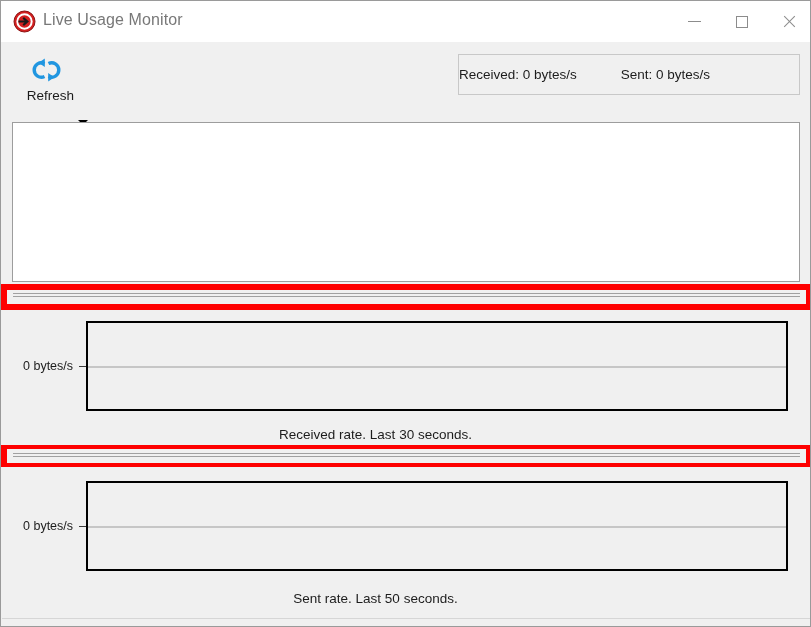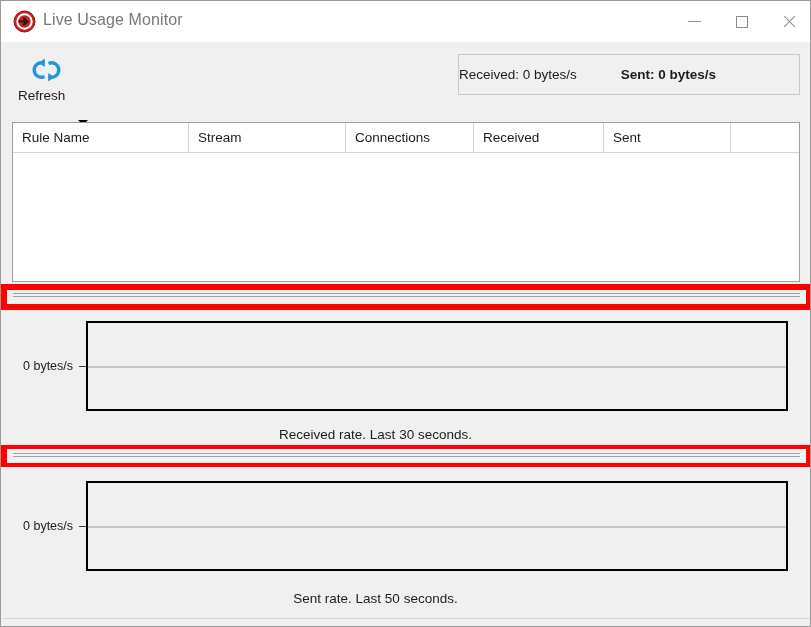--- a/index.html
+++ b/index.html
@@ -111,21 +111,21 @@
   }
   .refresh-icon {
     position: absolute;
     left: 11px; top: 0px;
     width: 35px; height: 32px;
   }
   .refresh-label {
     position: absolute;
     left: 0; top: 34px;
     width: 56px;
-    text-align: left;
+    text-align: right;
     font-size: 13.5px;
     color: #1c1c1c;
   }
   .refresh-dropdown {
     position: absolute;
     left: 74px; top: 72px;
     width: 14px; height: 14px;
     background: transparent;
     border: none;
     padding: 0;
@@ -151,21 +151,20 @@
     align-items: center;
   }
   .rate-received {
     font-size: 13.5px;
     color: #1c1c1c;
     margin-right: 44px;
   }
   .rate-sent {
     font-size: 13.5px;
     color: #1c1c1c;
-    font-weight: bold;
   }
 
   
   .table-wrap {
     position: absolute;
     left: 11px; top: 121px;
     width: 788px; height: 160px;
     box-sizing: border-box;
     border: 1px solid #9d9d9d;
     background: #ffffff;
@@ -331,28 +330,20 @@
       <span class="caret-down"></span>
     </button>
   </div>
 
   <div class="rate-panel">
     <span class="rate-received">Received: 0 bytes/s</span>
     <span class="rate-sent">Sent: 0 bytes/s</span>
   </div>
 
   <div class="table-wrap">
-    <div class="table-header">
-      <div class="th" style="left:0px;width:175px;">Rule Name</div>
-      <div class="th" style="left:175px;width:157px;">Stream</div>
-      <div class="th" style="left:332px;width:128px;">Connections</div>
-      <div class="th" style="left:460px;width:130px;">Received</div>
-      <div class="th" style="left:590px;width:127px;">Sent</div>
-      <div class="th" style="left:717px;width:69px;"></div>
-    </div>
     <div class="table-body"></div>
   </div>
 
   <div class="splitter-red first">
     <div class="splitter-inner">
       <div class="splitter-grip-line gl1"></div>
       <div class="splitter-grip-line gl2"></div>
     </div>
   </div>
 

